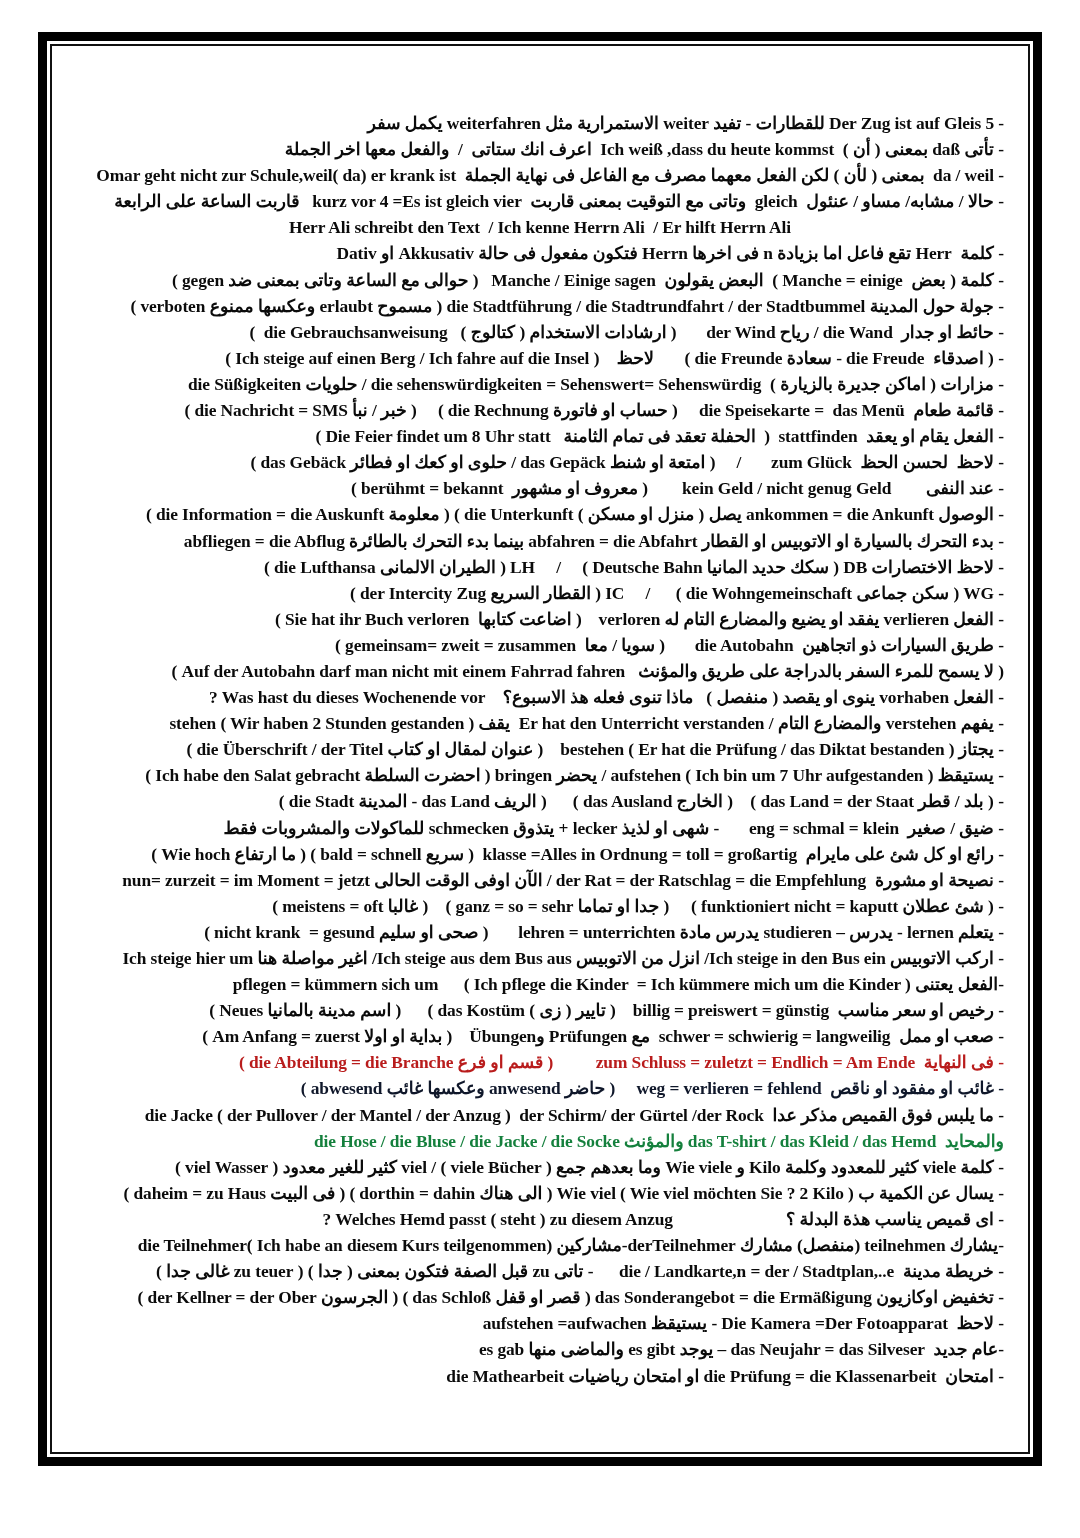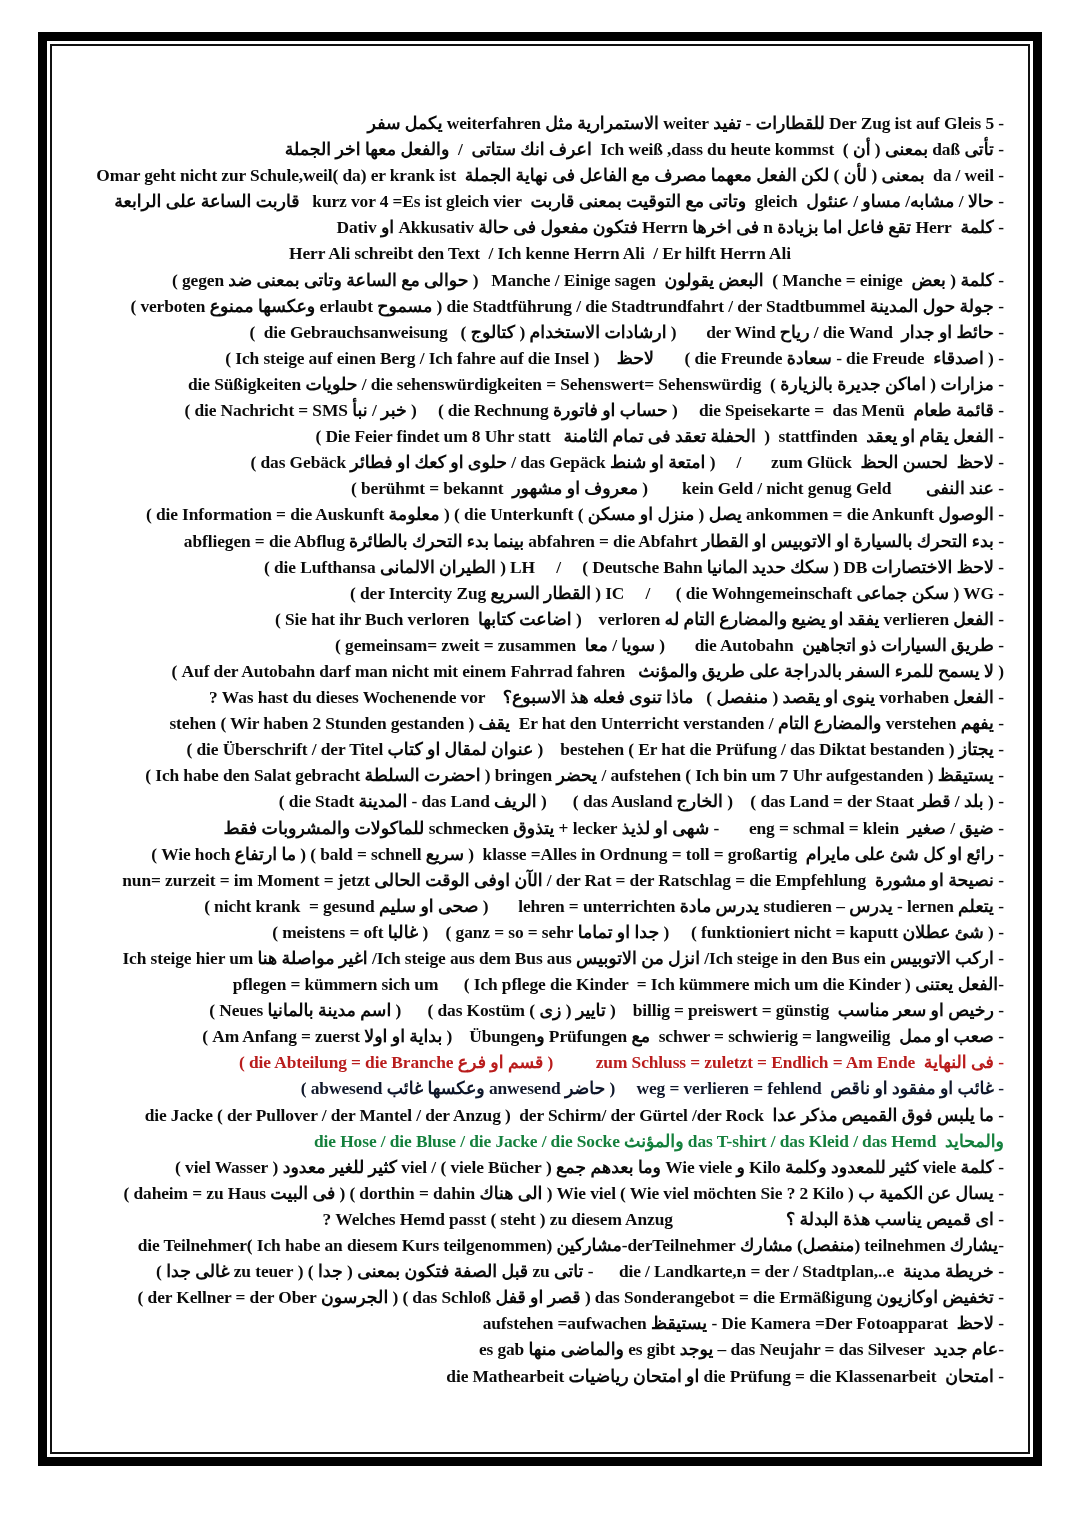--- a/index.html
+++ b/index.html
@@ -83,22 +83,22 @@
 
 <div id="page">
   <div id="frame-outer" style="border-color: rgb(0, 0, 0);">
     <div id="frame-inner">
       <div id="sheet">
 
       <p class="line" style="color: rgb(11, 11, 11);">- Der Zug ist auf Gleis 5 للقطارات - تفيد weiter الاستمرارية مثل weiterfahren يكمل سفر</p>
           <p class="line" style="color: rgb(11, 11, 11);">- تأتى daß بمعنى ( أن )  Ich weiß ,dass du heute kommst  اعرف انك ستاتى  /  والفعل معها اخر الجملة</p>
           <p class="line" style="color: rgb(11, 11, 11);">- da / weil  بمعنى ( لأن ) لكن الفعل معهما مصرف مع الفاعل فى نهاية الجملة  Omar geht nicht zur Schule,weil( da) er krank ist</p>
           <p class="line" style="color: rgb(11, 11, 11);">- حالا / مشابه/ مساو / عنئول  gleich  وتاتى مع التوقيت بمعنى قاربت  kurz vor 4 =Es ist gleich vier   قاربت الساعة على الرابعة</p>
+          <p class="line ltr-block" style="color: rgb(11, 11, 11);">Herr Ali schreibt den Text  / Ich kenne Herrn Ali  / Er hilft Herrn Ali</p>
           <p class="line" style="color: rgb(11, 11, 11);">- كلمة  Herr تقع فاعل اما بزيادة n فى اخرها Herrn فتكون مفعول فى حالة Akkusativ او Dativ</p>
-          <p class="line ltr-block" style="color: rgb(11, 11, 11);">Herr Ali schreibt den Text  / Ich kenne Herrn Ali  / Er hilft Herrn Ali</p>
           <p class="line" style="color: rgb(11, 11, 11);">- كلمة ( بعض  Manche = einige )  البعض يقولون  Manche / Einige sagen   ( حوالى مع الساعة وتاتى بمعنى ضد gegen )</p>
           <p class="line" style="color: rgb(11, 11, 11);">- جولة حول المدينة die Stadtführung / die Stadtrundfahrt / der Stadtbummel ( مسموح erlaubt وعكسها ممنوع verboten )</p>
           <p class="line" style="color: rgb(11, 11, 11);">- حائط او جدار  die Wand / رياح der Wind       ( ارشادات الاستخدام ( كتالوج )   die Gebrauchsanweisung  )</p>
           <p class="line" style="color: rgb(11, 11, 11);">- ( اصدقاء  die Freude - سعادة die Freunde )       لاحظ    ( Ich steige auf einen Berg / Ich fahre auf die Insel )</p>
           <p class="line" style="color: rgb(11, 11, 11);">- مزارات ( اماكن جديرة بالزيارة )  die sehenswürdigkeiten = Sehenswert= Sehenswürdig / حلويات die Süßigkeiten</p>
           <p class="line" style="color: rgb(11, 11, 11);">- قائمة طعام  die Speisekarte =  das Menü     ( حساب او فاتورة die Rechnung )     ( خبر / نبأ die Nachricht = SMS )</p>
           <p class="line" style="color: rgb(11, 11, 11);">- الفعل يقام او يعقد  stattfinden  (  الحفلة تعقد فى تمام الثامنة   Die Feier findet um 8 Uhr statt )</p>
           <p class="line" style="color: rgb(11, 11, 11);">- لاحظ  لحسن الحظ  zum Glück       /     ( امتعة او شنط das Gepäck / حلوى او كعك او فطائر das Gebäck )</p>
           <p class="line" style="color: rgb(11, 11, 11);">- عند النفى        kein Geld / nicht genug Geld        ( معروف او مشهور  berühmt = bekannt )</p>
           <p class="line" style="color: rgb(11, 11, 11);">- الوصول ankommen = die Ankunft يصل ( منزل او مسكن ) die Unterkunft ) ( معلومة die Information = die Auskunft )</p>
@@ -109,22 +109,22 @@
           <p class="line" style="color: rgb(11, 11, 11);">- طريق السيارات ذو اتجاهين  die Autobahn       ( سويا / معا  gemeinsam= zweit = zusammen )</p>
           <p class="line" style="color: rgb(11, 11, 11);">( لا يسمح للمرء السفر بالدراجة على طريق والمؤنث   Auf der Autobahn darf man nicht mit einem Fahrrad fahren )</p>
           <p class="line" style="color: rgb(11, 11, 11);">- الفعل vorhaben ينوى او يقصد ( منفصل )   ماذا تنوى فعله هذ الاسبوع؟    Was hast du dieses Wochenende vor ?</p>
           <p class="line" style="color: rgb(11, 11, 11);">- يفهم verstehen والمضارع التام / Er hat den Unterricht verstanden  يقف stehen ( Wir haben 2 Stunden gestanden )</p>
           <p class="line" style="color: rgb(11, 11, 11);">- يجتاز bestehen ( Er hat die Prüfung / das Diktat bestanden )    ( عنوان لمقال او كتاب die Überschrift / der Titel )</p>
           <p class="line" style="color: rgb(11, 11, 11);">- يستيقظ aufstehen ( Ich bin um 7 Uhr aufgestanden ) / يحضر bringen ( احضرت السلطة Ich habe den Salat gebracht )</p>
           <p class="line" style="color: rgb(11, 11, 11);">- ( بلد / قطر das Land = der Staat )    ( الخارج das Ausland )      ( الريف das Land - المدينة die Stadt )</p>
           <p class="line" style="color: rgb(11, 11, 11);">- ضيق / صغير  eng = schmal = klein       - شهى او لذيذ lecker + يتذوق schmecken للماكولات والمشروبات فقط</p>
           <p class="line" style="color: rgb(11, 11, 11);">- رائع او كل شئ على مايرام  klasse =Alles in Ordnung = toll = großartig  ( سريع bald = schnell ) ( ما ارتفاع Wie hoch )</p>
           <p class="line" style="color: rgb(11, 11, 11);">- نصيحة او مشورة  der Rat = der Ratschlag = die Empfehlung / الآن اوفى الوقت الحالى nun= zurzeit = im Moment = jetzt</p>
+          <p class="line" style="color: rgb(11, 11, 11);">- ( شئ عطلان funktioniert nicht = kaputt )     ( جدا او تماما ganz = so = sehr )    ( غالبا meistens = oft )</p>
           <p class="line" style="color: rgb(11, 11, 11);">- يتعلم lernen - يدرس – studieren يدرس مادة lehren = unterrichten       ( صحى او سليم nicht krank  = gesund )</p>
-          <p class="line" style="color: rgb(11, 11, 11);">- ( شئ عطلان funktioniert nicht = kaputt )     ( جدا او تماما ganz = so = sehr )    ( غالبا meistens = oft )</p>
           <p class="line" style="color: rgb(11, 11, 11);">- اركب الاتوبيس Ich steige in den Bus ein/ انزل من الاتوبيس Ich steige aus dem Bus aus/ اغير مواصلة هنا Ich steige hier um</p>
           <p class="line" style="color: rgb(11, 11, 11);">-الفعل يعتنى pflegen = kümmern sich um      ( Ich pflege die Kinder  = Ich kümmere mich um die Kinder )</p>
           <p class="line" style="color: rgb(11, 11, 11);">- رخيص او سعر مناسب  billig = preiswert = günstig    ( تايير ( زى ) das Kostüm )      ( اسم مدينة بالمانيا Neues )</p>
           <p class="line" style="color: rgb(11, 11, 11);">- صعب او ممل  schwer = schwierig = langweilig  مع Prüfungen وÜbungen    ( بداية او اولا Am Anfang = zuerst )</p>
           <p class="line" style="color: #b91c1c;">- فى النهاية  zum Schluss = zuletzt = Endlich = Am Ende          ( قسم او فرع die Abteilung = die Branche )</p>
           <p class="line" style="color: #0f172a;">- غائب او مفقود او ناقص  weg = verlieren = fehlend     ( حاضر anwesend وعكسها غائب abwesend )</p>
           <p class="line" style="color: rgb(11, 11, 11);">- ما يلبس فوق القميص مذكر عدا  die Jacke ( der Pullover / der Mantel / der Anzug )  der Schirm/ der Gürtel /der Rock</p>
           <p class="line" style="color: #15803d;">والمحايد  das T-shirt / das Kleid / das Hemd والمؤنث die Hose / die Bluse / die Jacke / die Socke</p>
           <p class="line" style="color: rgb(11, 11, 11);">- كلمة viele كثير للمعدود وكلمة Kilo و Wie viele وما بعدهم جمع ( viele Bücher ) / viel كثير للغير معدود ( viel Wasser )</p>
           <p class="line" style="color: rgb(11, 11, 11);">- يسال عن الكمية ب Wie viel ( Wie viel möchten Sie ? 2 Kilo ) ( الى هناك dorthin = dahin ) ( فى البيت daheim = zu Haus )</p>

